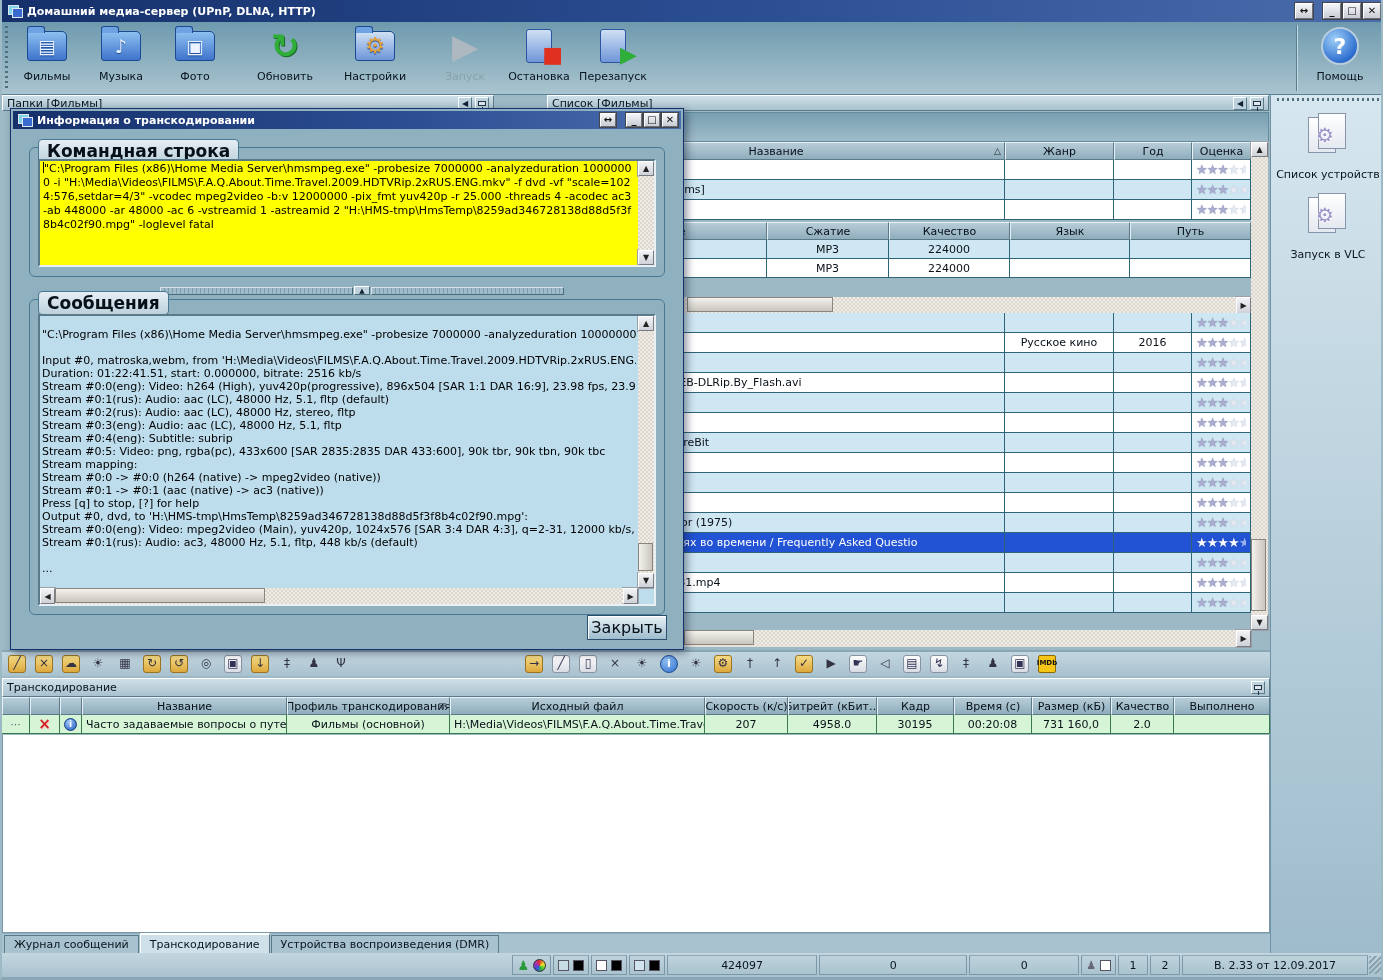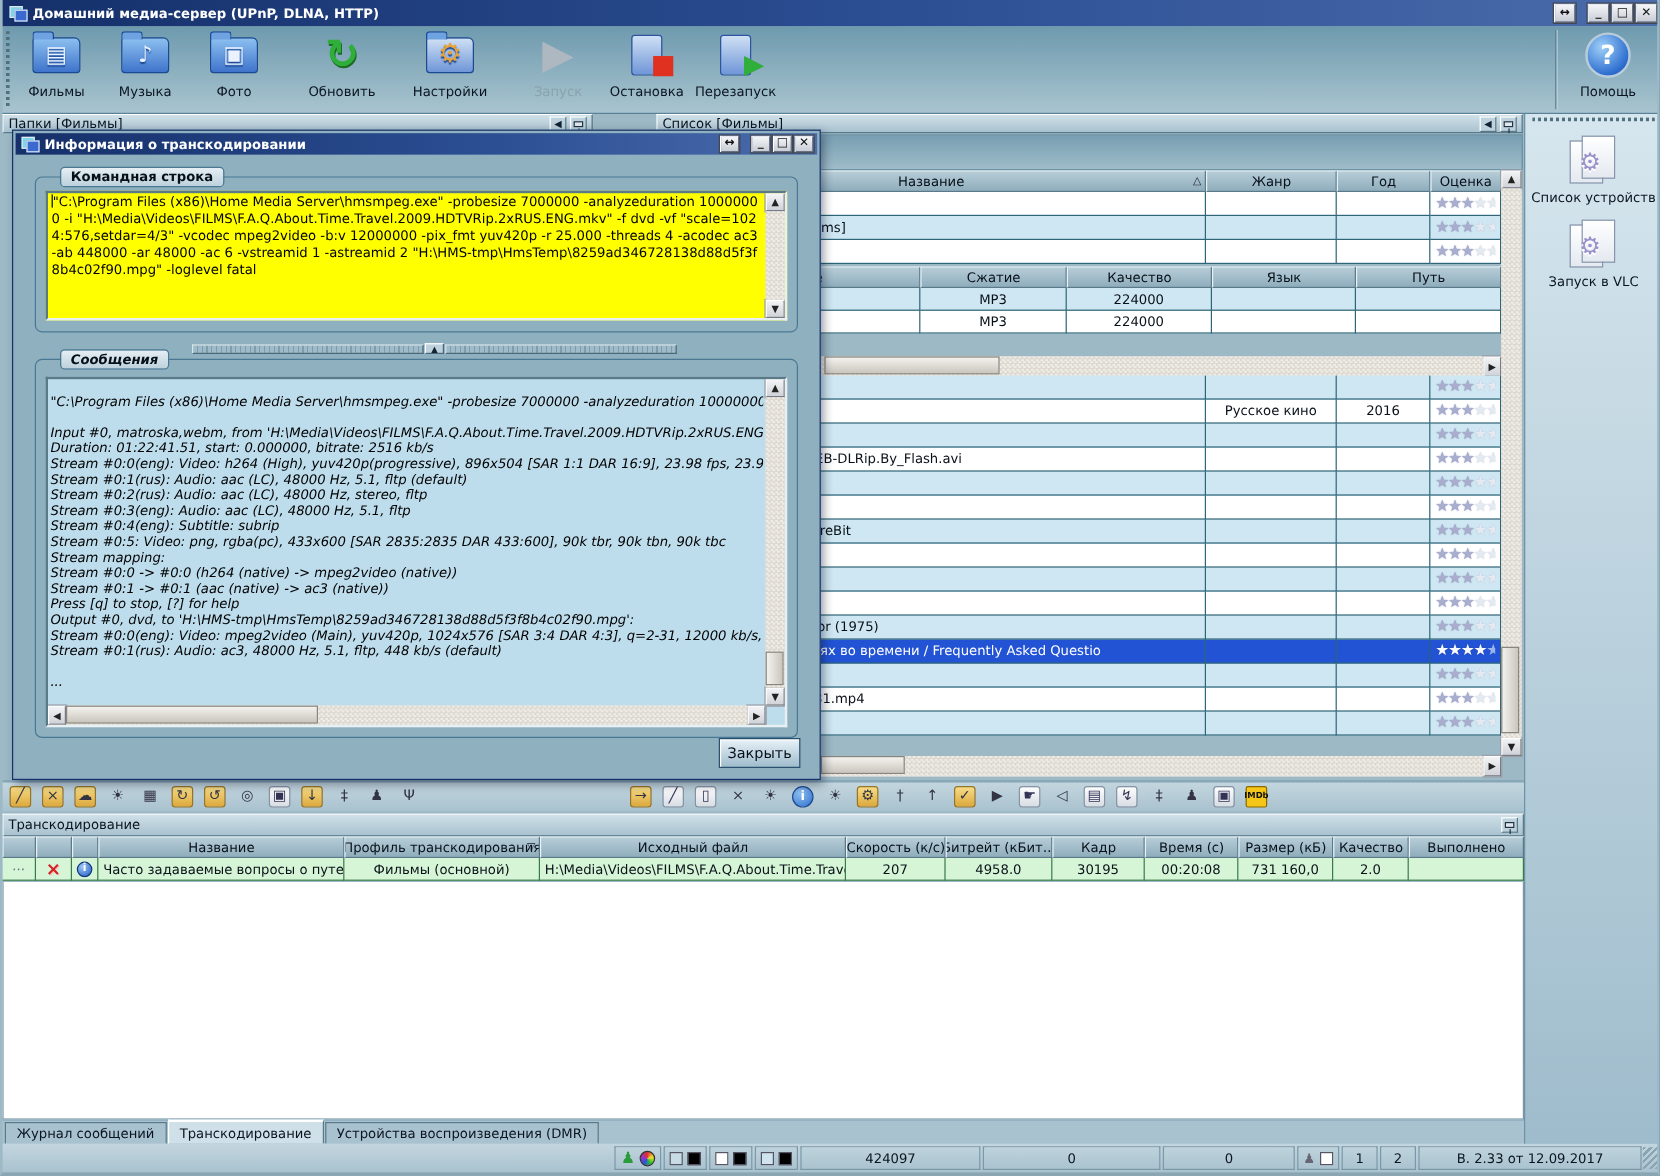--- a/index.html
+++ b/index.html
@@ -111,52 +111,52 @@
   .seg.icons{gap:4px;}
   .sq{width:11px;height:11px;border:1px solid #556;display:inline-block;}
   .puzzle{color:#2a9a3a;font-size:13px;}
   .wheel{width:13px;height:13px;border-radius:50%;background:conic-gradient(#e03030,#f0e030,#30c030,#3050e0,#a030c0,#e03030);border:1px solid #333;}
   .grip-res{width:14px;background:repeating-linear-gradient(135deg,#8aa4b2 0 2px,transparent 2px 4px);margin:3px 2px 3px 0;}
   
   .sidebar{position:absolute;left:1268px;top:95px;width:115px;height:858px;background:linear-gradient(180deg,#d6e6ee,#9fbccc);
     border-left:1px solid #6e93a6;}
   .sb-grip{height:6px;margin:3px 6px;background:repeating-linear-gradient(90deg,#51707e 0 2px,transparent 2px 5px);height:3px;}
   .sb-item{display:flex;flex-direction:column;align-items:center;margin-top:12px;cursor:default;}
-  .sb-item .lbl{font-size:11px;color:#0a1420;margin-top:3px;white-space:nowrap;text-align:right;}
+  .sb-item .lbl{font-size:11px;color:#0a1420;margin-top:13px;white-space:nowrap;text-align:right;}
   .pages{position:relative;width:40px;height:42px;}
   .pg{position:absolute;width:28px;height:36px;background:linear-gradient(#ffffff,#e4e9f0);border:1px solid #8894ac;}
   .pg.p1{left:0;top:4px;}
   .pg.p2{left:10px;top:0;}
   .pages .gear{position:absolute;left:8px;top:10px;font-size:20px;color:#9a92c8;text-shadow:0 1px 0 #fff;}
   
   .dialog{position:absolute;left:8px;top:108px;width:674px;height:542px;background:#8fb0bf;
     border:1px solid #16316b;box-shadow:3px 3px 8px rgba(10,20,40,.45);z-index:50;padding:0;}
   .dlg-title{position:absolute;left:2px;top:2px;right:2px;height:18px;
     background:linear-gradient(90deg,#15306a,#2c4f94 60%,#4a6cac);color:#fff;font-size:11px;font-weight:bold;
     display:flex;align-items:center;padding:0 3px;text-align:center;}
   .dlg-body{position:absolute;left:2px;top:20px;right:2px;bottom:2px;background:#8fb0bf;}
   .group{position:absolute;border:1px solid #4a7894;border-radius:6px;}
-  .legend{position:absolute;top:-9px;left:20px;background:linear-gradient(#e6eef4,#bdd2dc);border:1px solid #4a7894;border-radius:4px;
-    padding:1px 8px;font-size:11px;font-weight:bold;color:#071018;}
+  .legend{position:absolute;top:-9px;left:8px;background:linear-gradient(#e6eef4,#bdd2dc);border:1px solid #4a7894;border-radius:4px;
+    padding:1px 8px;font-size:17px;font-weight:bold;color:#071018;}
   .cmdbox{position:absolute;left:8px;top:11px;right:8px;bottom:9px;background:#ffff00;border:2px solid #5a7a8a;
     border-right-color:#e8f0f4;border-bottom-color:#e8f0f4;font-size:11px;line-height:14px;color:#000;
     padding:1px 20px 1px 3px;overflow:hidden;word-break:break-all;}
   .caret{display:inline-block;width:1px;height:11px;background:#000;vertical-align:text-top;}
   .splitter{position:absolute;left:147px;top:157px;width:404px;height:9px;display:flex;align-items:center;}
   .split-strip{flex:1;height:8px;border:1px solid #d8e4ea;border-right-color:#4a6a7a;border-bottom-color:#4a6a7a;
     background:repeating-linear-gradient(90deg,#9fbac8 0 3px,#7d9cac 3px 4px);}
   .split-btn{width:16px;height:9px;background:#bdd2dc;border:1px solid #fff;border-right-color:#4a6a7a;border-bottom-color:#4a6a7a;
     font-size:7px;display:flex;align-items:center;justify-content:center;color:#123;margin:0 1px;}
   .msgbox{position:absolute;left:8px;top:14px;right:8px;bottom:8px;background:#bddcec;border:2px solid #5a7a8a;
     border-right-color:#e8f0f4;border-bottom-color:#e8f0f4;overflow:hidden;}
   .msgtext{position:absolute;left:2px;top:1px;right:18px;bottom:17px;overflow:hidden;
     font-size:11px;line-height:13px;color:#000;white-space:pre;}
-  .close-btn{position:absolute;right:14px;bottom:7px;width:68px;height:25px;
+  .close-btn{position:absolute;right:14px;bottom:7px;width:80px;height:25px;
     background:linear-gradient(#e8f2f8,#9fbccd);border:1px solid #2a5070;box-shadow:inset 1px 1px 0 #fff;
-    font-size:12px;color:#071018;display:flex;align-items:center;justify-content:center;}
+    font-size:16px;color:#071018;display:flex;align-items:center;justify-content:center;}
 </style>
 </head>
 <body>
 
 <div class="app">
 
   <div class="titlebar">
     <span class="win-ico"></span>
     <span>Домашний медиа-сервер (UPnP, DLNA, HTTP)</span>
     <span class="tb-spacer"></span>
@@ -697,21 +697,21 @@
             <div class="track"></div>
             <span class="sb-btn">▼</span>
           </div>
         </div>
       </div>
       <div class="splitter">
         <span class="split-strip"></span>
         <span class="split-btn">▲</span>
         <span class="split-strip"></span>
       </div>
-      <div class="group" style="left:16px;top:170px;right:16px;bottom:32px;font-style:italic;">
+      <div class="group" style="left:16px;top:170px;right:16px;bottom:32px;">
         <span class="legend">Сообщения</span>
         <div class="msgbox">
           <pre class="msgtext" id="msg-text">"C:\Program Files (x86)\Home Media Server\hmsmpeg.exe" -probesize 7000000 -analyzeduration 10000000 -i "H:\Media\Videos\FILMS\F.A.Q.About.Time.Travel.2009.HDTVRip.2xRUS.ENG.mkv" -f dvd
 
 Input #0, matroska,webm, from 'H:\Media\Videos\FILMS\F.A.Q.About.Time.Travel.2009.HDTVRip.2xRUS.ENG.mkv':
 Duration: 01:22:41.51, start: 0.000000, bitrate: 2516 kb/s
 Stream #0:0(eng): Video: h264 (High), yuv420p(progressive), 896x504 [SAR 1:1 DAR 16:9], 23.98 fps, 23.98 tbr, 1k tbn, 47.95 tbc (default)
 Stream #0:1(rus): Audio: aac (LC), 48000 Hz, 5.1, fltp (default)
 Stream #0:2(rus): Audio: aac (LC), 48000 Hz, stereo, fltp
 Stream #0:3(eng): Audio: aac (LC), 48000 Hz, 5.1, fltp

